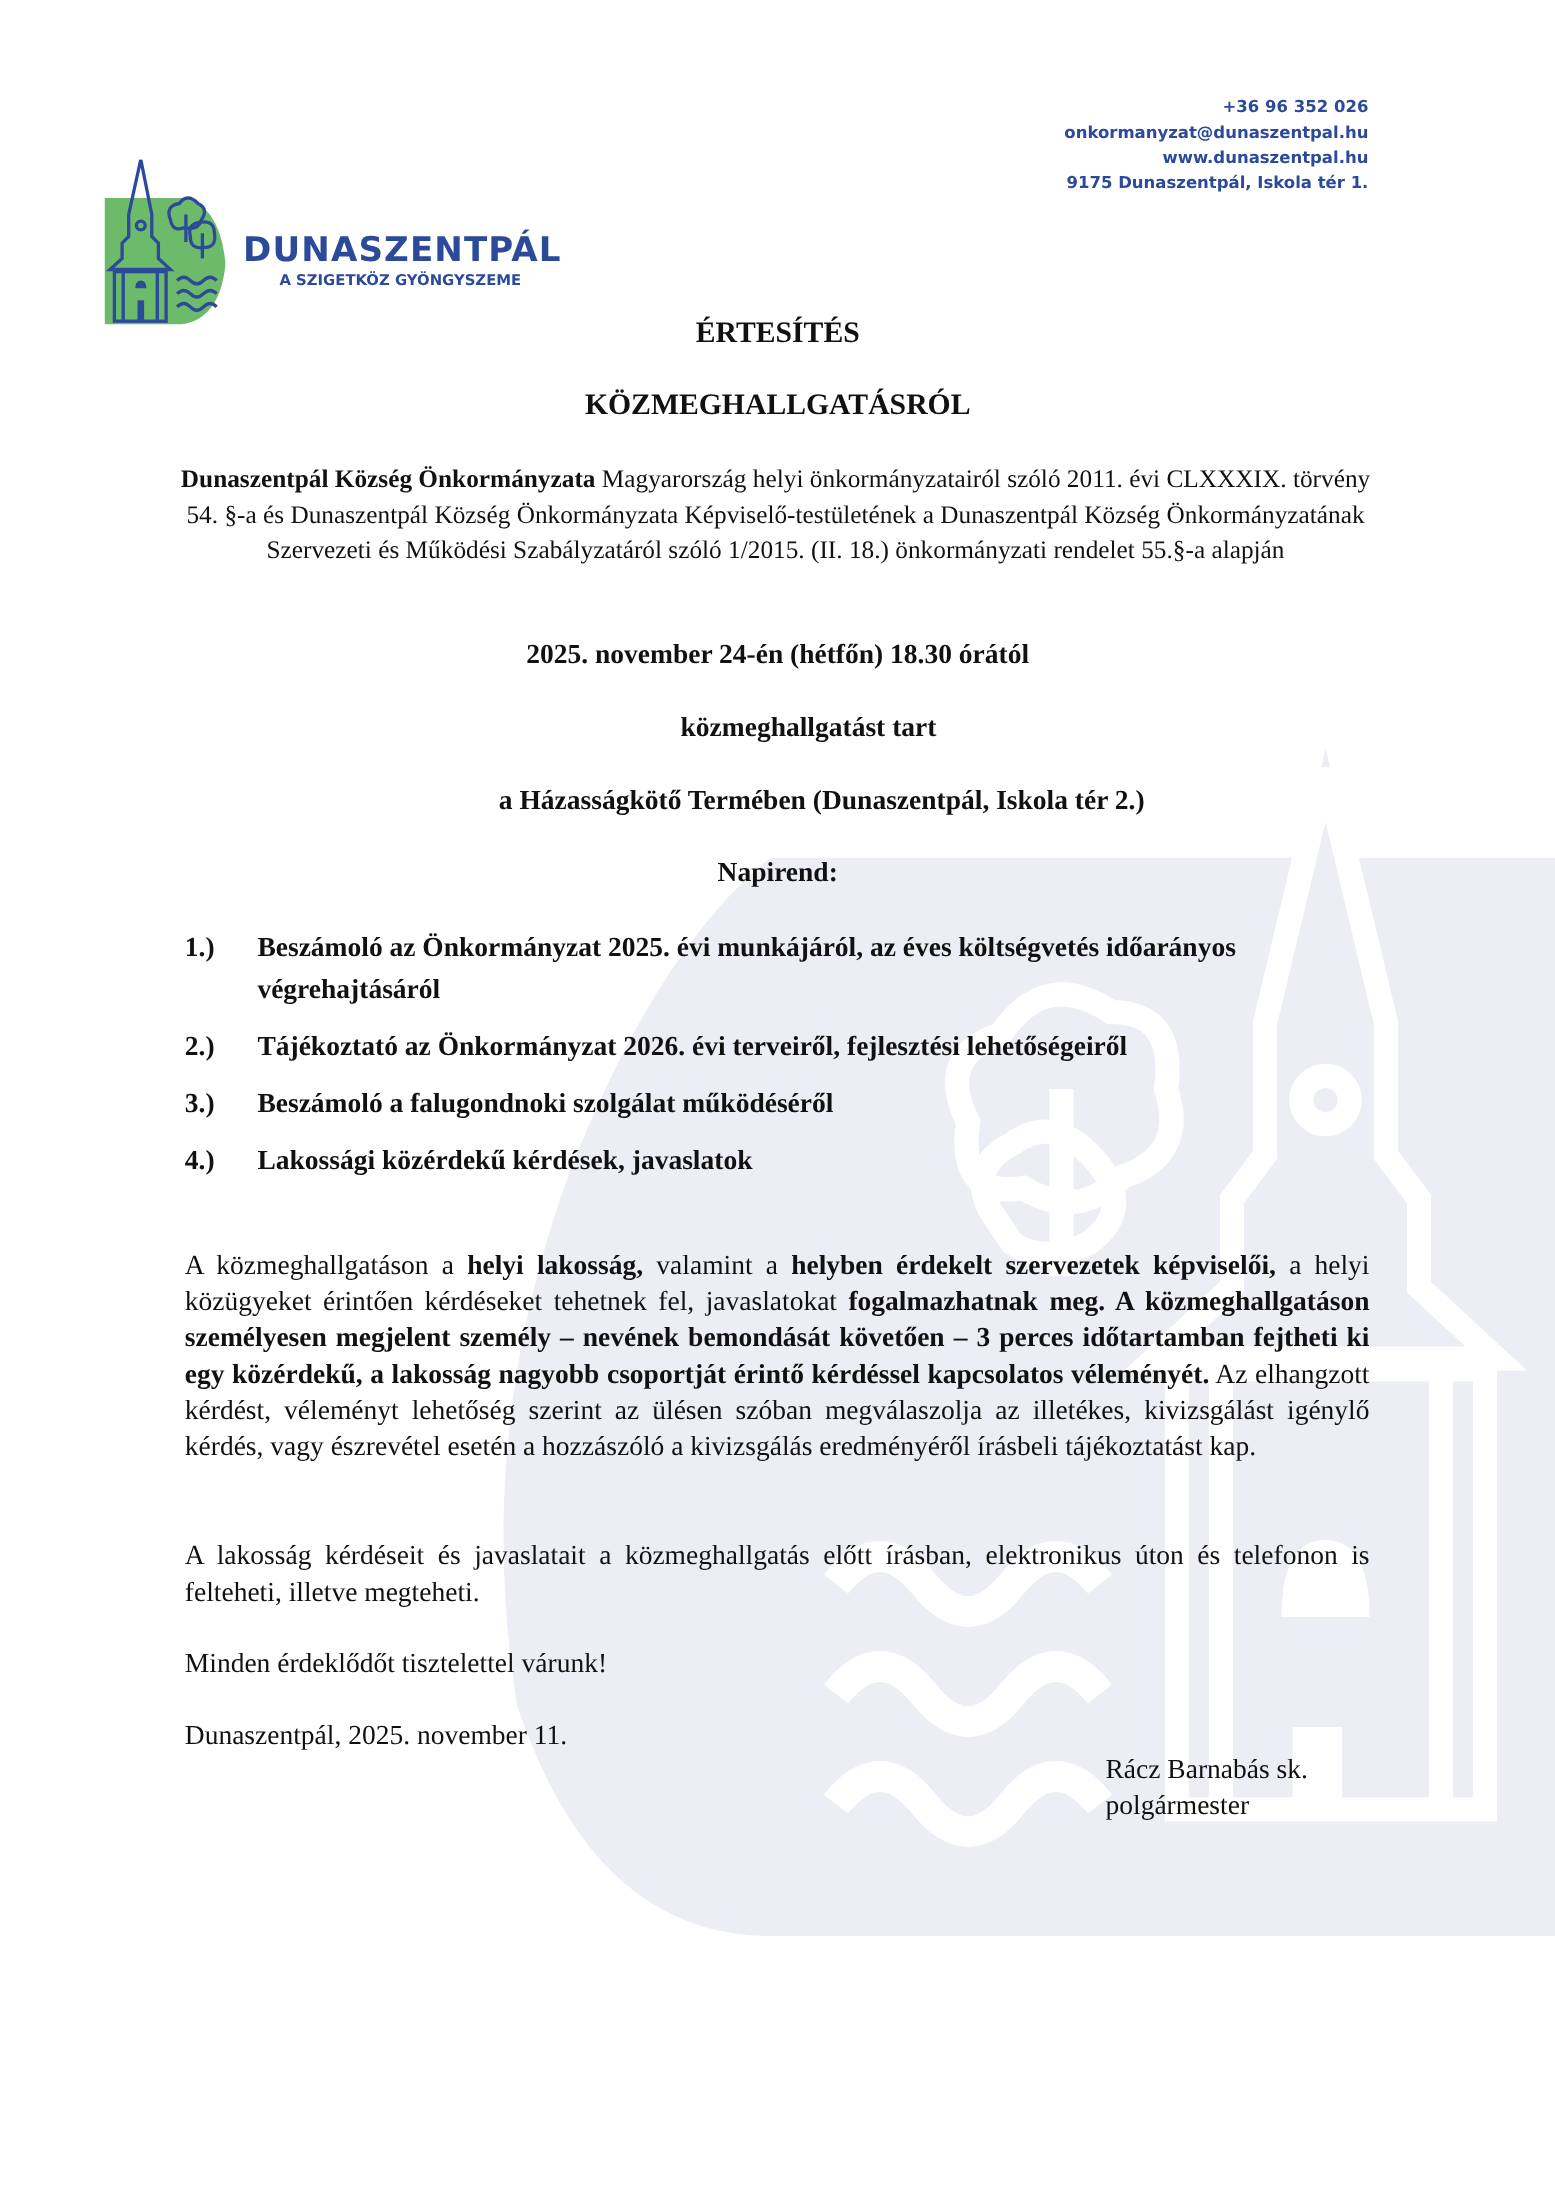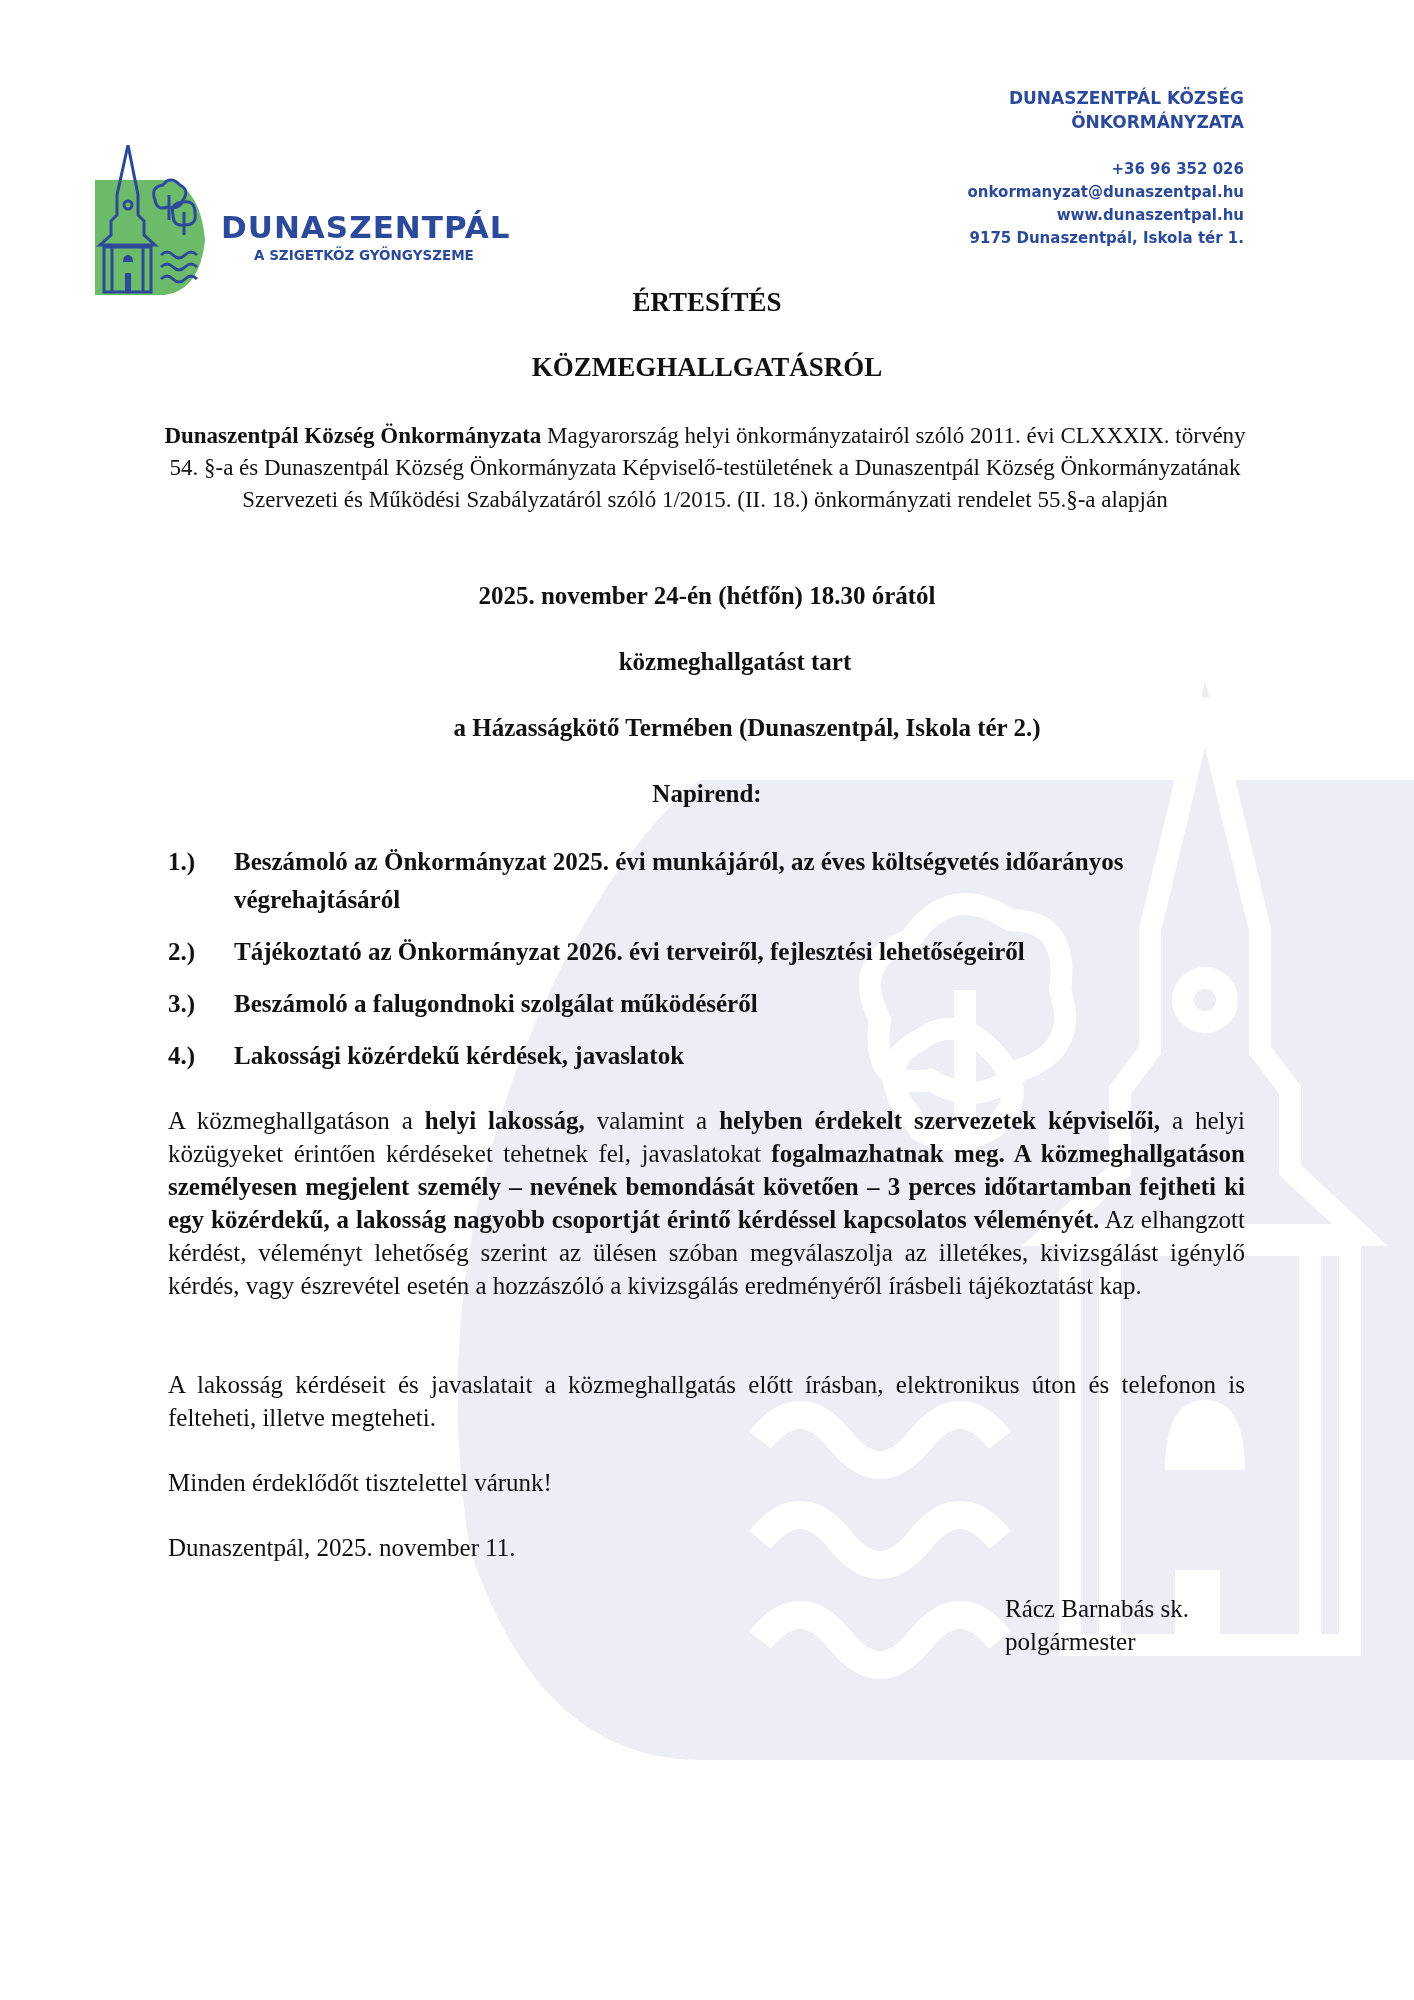--- a/index.html
+++ b/index.html
@@ -27,21 +27,21 @@
     .c1 { top: 582px; }
     .c2 { top: 648px; padding-left: 28px; }
     .c3 { top: 714px; margin-left: 40px; }
     .c4 { top: 780px; }
 
     .agenda { left: 168px; width: 1080px; top: 843px; font-weight: bold; font-size: 25px; }
     .agenda .item { display: flex; margin-bottom: 14px; line-height: 38px; }
     .agenda .num { width: 66px; flex: none; }
     .agenda .text { flex: 1; }
 
-    .para { left: 168px; width: 1077px; font-size: 25px; line-height: 33px; text-align: justify; }
+    .para { left: 168px; width: 1077px; font-size: 25px; line-height: 33px; text-align: justify; margin-top: 30px; }
     .p1 { top: 1104px; }
     .p2 { top: 1368px; }
     .p3 { top: 1466px; }
     .p4 { top: 1531px; }
     .p1 b { font-weight: bold; }
 
     .signature { left: 1005px; top: 1592px; font-size: 25px; line-height: 33px; }
   </style>
 </head>
 <body>
@@ -93,24 +93,20 @@
       <path d="M 66 134 Q 72 128 78 134 Q 84 140 90 134 Q 96 128 102 134"></path>
     </g>
     <path d="M 28 117 Q 28 110 33 110 Q 38 110 38 117 Z" fill="#2c4a9a"></path>
     <rect x="30" y="128" width="6" height="19" fill="#2c4a9a"></rect>
   </svg>
   <div class="logo-title">DUNASZENTPÁL</div>
   <div class="logo-sub">A SZIGETKÖZ GYÖNGYSZEME</div>
 </div>
 
 <div class="layer contact">
-  <div class="org">
-    <div>DUNASZENTPÁL KÖZSÉG</div>
-    <div>ÖNKORMÁNYZATA</div>
-  </div>
   <div class="line">+36 96 352 026</div>
   <div class="line">onkormanyzat@dunaszentpal.hu</div>
   <div class="line">www.dunaszentpal.hu</div>
   <div class="line">9175 Dunaszentpál, Iskola tér 1.</div>
 </div>
 
 <div class="layer title t1">ÉRTESÍTÉS</div>
 <div class="layer title t2">KÖZMEGHALLGATÁSRÓL</div>
 
 <div class="layer intro">

